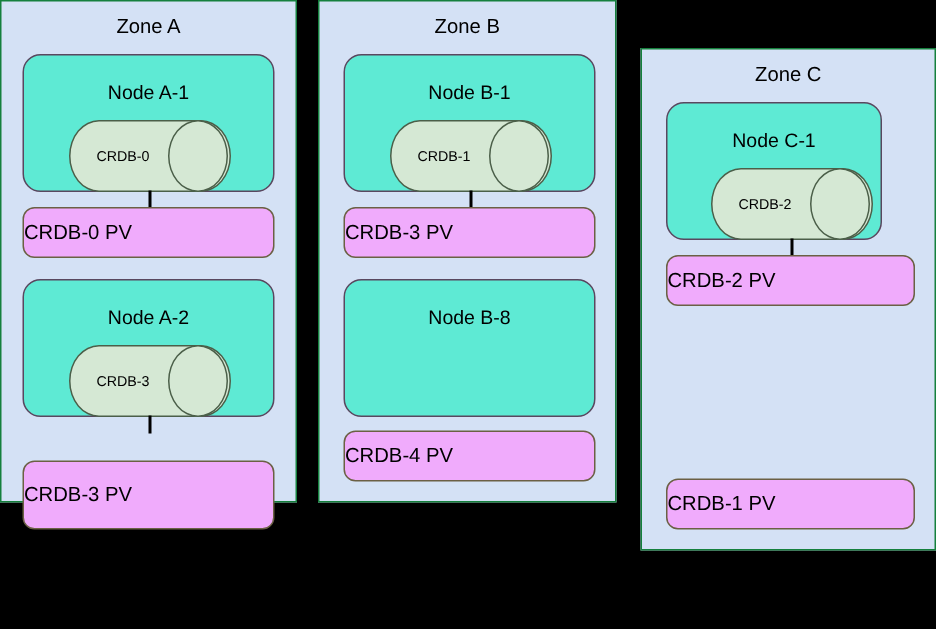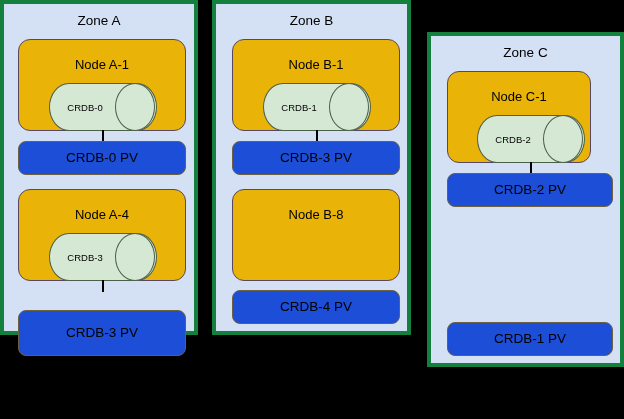--- a/index.html
+++ b/index.html
@@ -19,66 +19,65 @@
     width: 624px;
     height: 419px;
     background: #000000;
   }
 
   .zone {
     position: absolute;
     top: 0;
     height: 335px;
     background: #d4e1f5;
-    border: 4px solid #15803d;
+    border: 1px solid #15803d;
     box-sizing: border-box;
   }
   .zone-title {
     position: absolute;
     top: 9px;
     left: 0;
     right: 0;
     text-align: center;
     font-size: 13.5px;
     line-height: 16px;
     color: #000;
   }
 
   
   #zone-a { left: 0px;   width: 198px; }
   #zone-b { left: 212px; width: 199px; }
   #zone-c { left: 427px; width: 197px; margin-top: 32px; }
 
   .node {
     position: absolute;
-    background: #eab308;
+    background: #5eead4;
     border: 1px solid #59475f;
     border-radius: 12px;
     box-sizing: border-box;
   }
   .node-title {
     position: absolute;
     top: 17px;
     left: 0;
     right: 0;
     text-align: center;
     font-size: 13px;
     line-height: 15px;
     color: #000;
   }
 
   .pv {
     position: absolute;
-    background: #1d4ed8;
+    background: #f0abfc;
     border: 1px solid #6b6044;
     border-radius: 8px;
     box-sizing: border-box;
     display: flex;
     align-items: center;
-    justify-content: center;
   }
   .pv-label {
     font-size: 13.5px;
     line-height: 16px;
     color: #000;
   }
 
   
   .cyl {
     position: absolute;
@@ -144,21 +143,21 @@
         <div class="cyl-cap"></div>
         <div class="cyl-label">CRDB-0</div>
       </div>
     </div>
     <div class="connector" style="left:98px; top:126px; height:12px;"></div>
     <div class="pv" style="left:14px; top:137px; width:168px; height:34px;">
       <span class="pv-label">CRDB-0 PV</span>
     </div>
 
     <div class="node" style="left:14px; top:185px; width:168px; height:92px;">
-      <div class="node-title">Node A-4</div>
+      <div class="node-title">Node A-2</div>
       <div class="cyl" style="left:30px; top:43px;">
         <div class="cyl-body"></div>
         <div class="cyl-cap"></div>
         <div class="cyl-label">CRDB-3</div>
       </div>
     </div>
     <div class="connector" style="left:98px; top:276px; height:12px;"></div>
     <div class="pv" style="left:14px; top:274px; width:168px; height:46px;margin-top:32px;">
       <span class="pv-label">CRDB-3 PV</span>
     </div>

